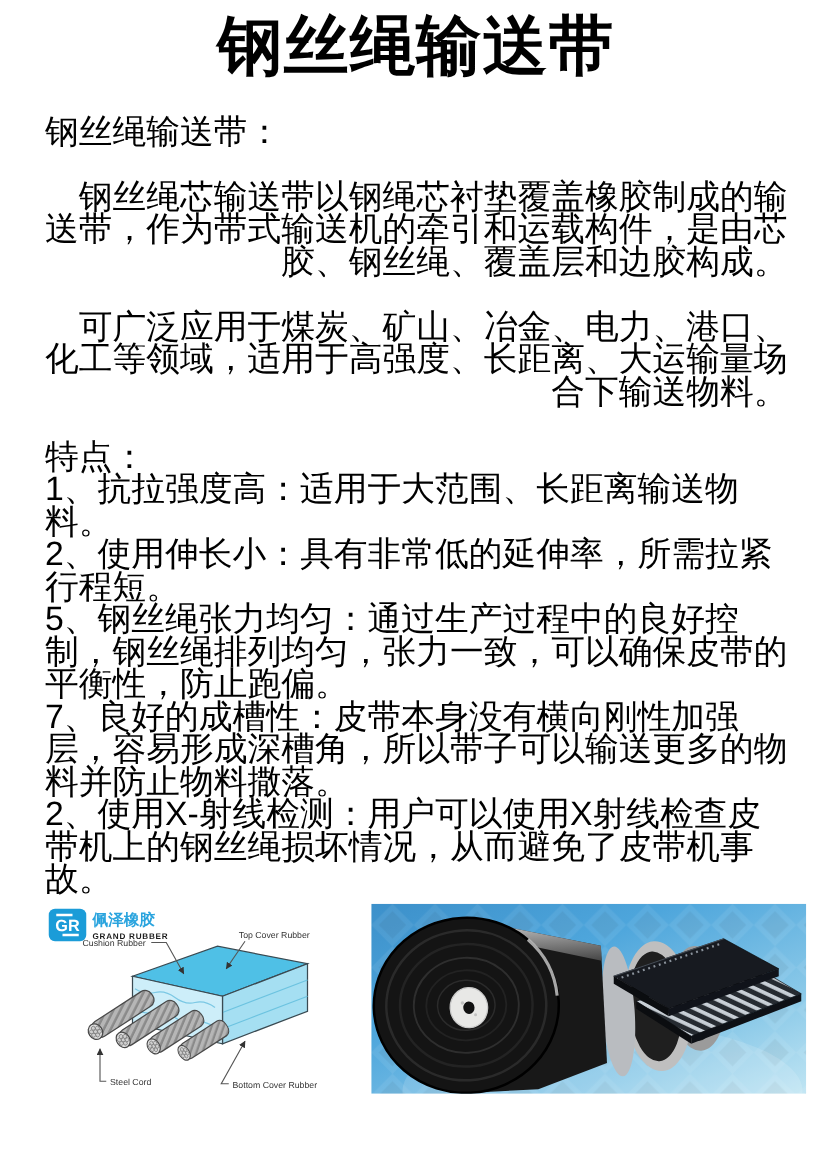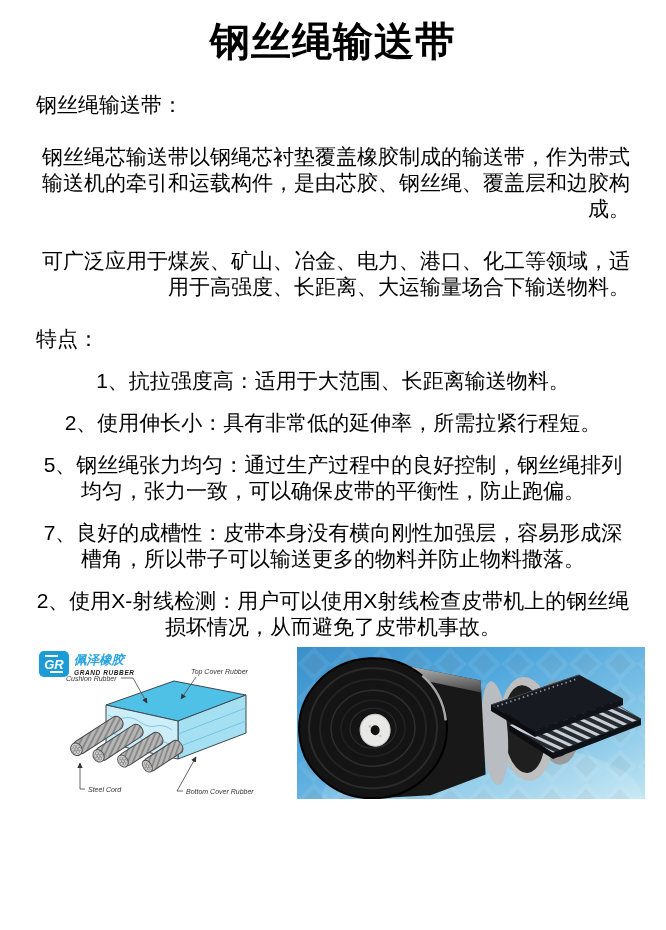--- a/index.html
+++ b/index.html
@@ -2,34 +2,34 @@
 <html><head>
 <meta charset="utf-8">
 <style>
   html, body { margin: 0; padding: 0; }
   body {
     width: 666px; height: 930px; overflow: hidden;
     background: #ffffff; color: #000;
     font-family: "Liberation Sans", sans-serif;
   }
   .title {
-    font-size: 40px; font-weight: bold; text-align: center;
-    margin: 10px 0 0 0; letter-spacing: 1px; line-height: 62px; color: #000;
+    font-size: 52px; font-weight: bold; text-align: center;
+    margin: 10px 0 0 0; letter-spacing: 1px; line-height: 62px; color: #000; font-family: Liberation Mono, monospace;
   }
   .content { padding: 0 36px; }
   .content p {
-    margin: 0; font-size: 21px; line-height: 26px;
+    margin: 0; font-size: 27px; line-height: 26px;
     white-space: pre-wrap; color: #000; word-break: break-all;
   }
   p.sub  { margin-top: 20px; }
   p.para { margin-top: 26px; text-align: right; }
   p.head { margin-top: 26px; }
-  p.item { margin-top: 16px; text-align: center; }
+  p.item { margin-top: 0; }
   .figures {
-    display: flex; gap: 16px; align-items: flex-start; margin-top: 7px; font-style: italic;
+    display: flex; gap: 16px; align-items: flex-start; margin-top: 7px;
   }
   .fig { display: block; }
   .fig svg { display: block; }
   text { font-family: "Liberation Sans", sans-serif; }
 </style>
 </head>
 <body>
 
 <div class="page">
   <h1 class="title">钢丝绳输送带</h1>

